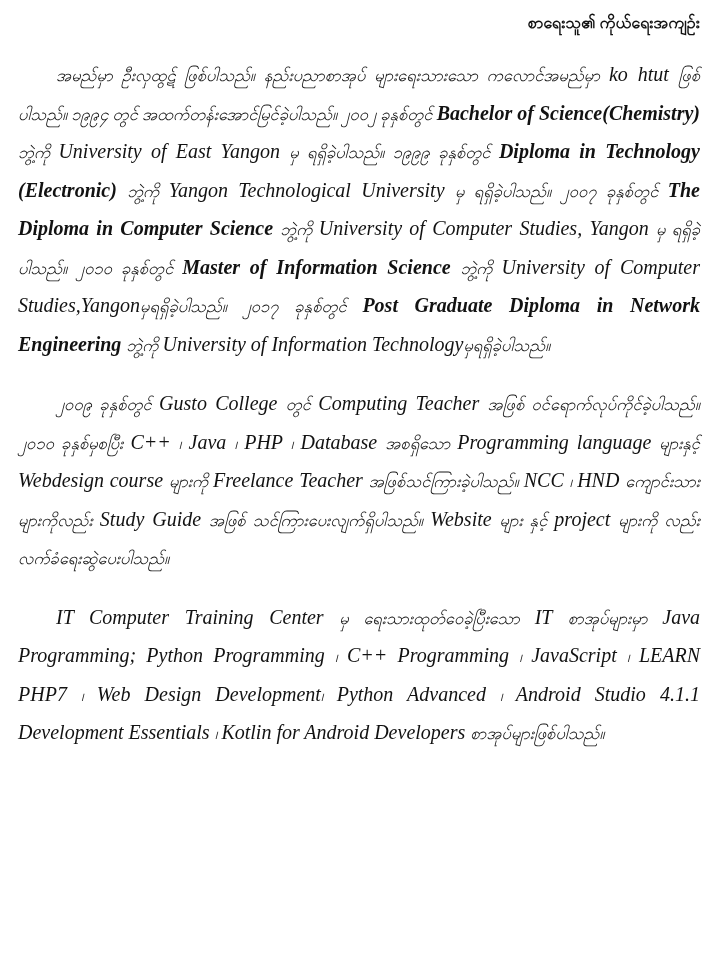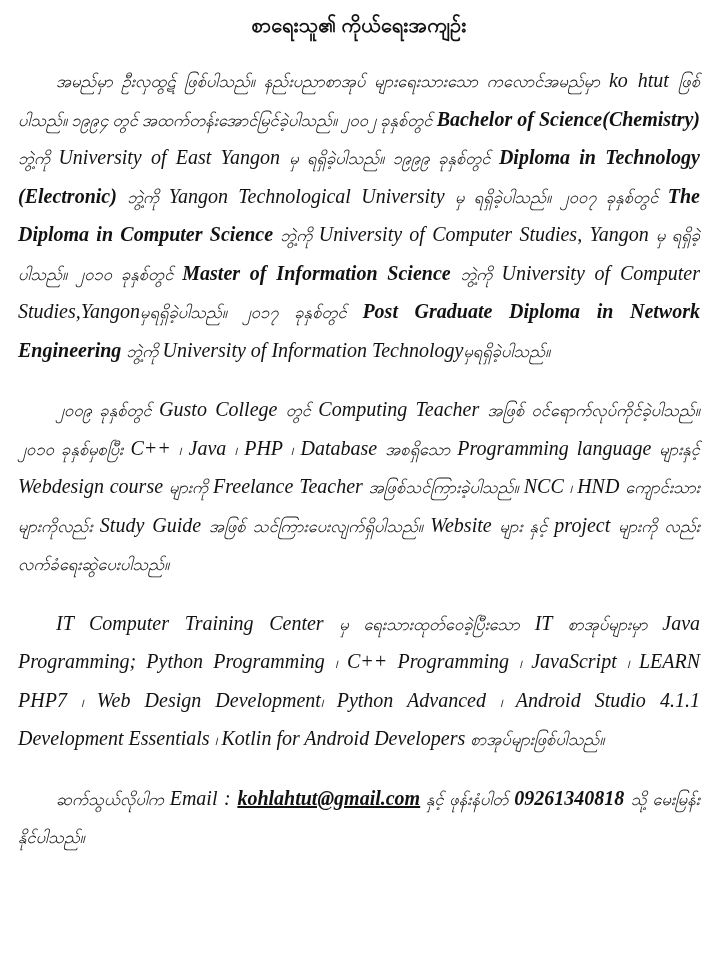--- a/index.html
+++ b/index.html
@@ -13,22 +13,22 @@
     height: 955px;
     margin: 0 auto;
     background: #ffffff;
     box-sizing: border-box;
     padding: 10px 20px 0 18px;
     font-family: "Liberation Serif", "DejaVu Serif", serif;
     color: #121212;
     overflow: hidden;
   }
   .title {
-    text-align: center;
-    font-size: 20px;
+    text-align: right;
+    font-size: 16px;
     font-weight: 700;
     margin: 2px 0 20px 0;
     letter-spacing: 0.2px;
   }
   .para {
     font-size: 20px;
     line-height: 36.5px;
     text-align: justify;
     text-indent: 38px;
     margin: 0 0 21px 0;
@@ -49,14 +49,13 @@
 
 <div class="page">
   <h1 class="title">စာရေးသူ၏ ကိုယ်ရေးအကျဉ်း</h1>
 
   <p class="para"><span class="my">အမည်မှာ ဦးလှထွဋ် ဖြစ်ပါသည်။ နည်းပညာစာအုပ် များရေးသားသော ကလောင်အမည်မှာ </span><span>ko htut </span><span class="my">ဖြစ်ပါသည်။ ၁၉၉၄ တွင် အထက်တန်းအောင်မြင်ခဲ့ပါသည်။ ၂၀၀၂ ခုနှစ်တွင် </span><span class="b">Bachelor of Science(Chemistry) </span><span class="my">ဘွဲ့ကို </span><span>University of East Yangon </span><span class="my">မှ ရရှိခဲ့ပါသည်။ ၁၉၉၉ ခုနှစ်တွင် </span><span class="b">Diploma in Technology (Electronic) </span><span class="my">ဘွဲ့ကို </span><span>Yangon Technological University </span><span class="my">မှ ရရှိခဲ့ပါသည်။ ၂၀၀၇ ခုနှစ်တွင် </span><span class="b">The Diploma in Computer Science </span><span class="my">ဘွဲ့ကို </span><span>University of Computer Studies, Yangon </span><span class="my">မှ ရရှိခဲ့ပါသည်။ ၂၀၁၀ ခုနှစ်တွင် </span><span class="b">Master of Information Science </span><span class="my">ဘွဲ့ကို </span><span>University of Computer Studies,Yangon</span><span class="my">မှရရှိခဲ့ပါသည်။ ၂၀၁၇ ခုနှစ်တွင် </span><span class="b">Post Graduate Diploma in Network Engineering </span><span class="my">ဘွဲ့ကို </span><span>University of Information Technology</span><span class="my">မှရရှိခဲ့ပါသည်။</span></p>
 
   <p class="para"><span class="my">၂၀၀၉ ခုနှစ်တွင် </span><span>Gusto College </span><span class="my">တွင် </span><span>Computing Teacher </span><span class="my">အဖြစ် ဝင်ရောက်လုပ်ကိုင်ခဲ့ပါသည်။ ၂၀၁၀ ခုနှစ်မှစပြီး </span><span>C++ </span><span class="my">၊ </span><span>Java </span><span class="my">၊ </span><span>PHP </span><span class="my">၊ </span><span>Database </span><span class="my">အစရှိသော </span><span>Programming language </span><span class="my">များနှင့် </span><span>Webdesign course </span><span class="my">များကို </span><span>Freelance Teacher </span><span class="my">အဖြစ်သင်ကြားခဲ့ပါသည်။ </span><span>NCC </span><span class="my">၊ </span><span>HND </span><span class="my">ကျောင်းသားများကိုလည်း </span><span>Study Guide </span><span class="my">အဖြစ် သင်ကြားပေးလျက်ရှိပါသည်။ </span><span>Website </span><span class="my">များ နှင့် </span><span>project </span><span class="my">များကို လည်းလက်ခံရေးဆွဲပေးပါသည်။</span></p>
 
   <p class="para"><span>IT Computer Training Center </span><span class="my">မှ ရေးသားထုတ်ဝေခဲ့ပြီးသော </span><span>IT </span><span class="my">စာအုပ်များမှာ </span><span>Java Programming; Python Programming </span><span class="my">၊ </span><span>C++ Programming </span><span class="my">၊ </span><span>JavaScript </span><span class="my">၊ </span><span>LEARN PHP7 </span><span class="my">၊ </span><span>Web Design Development</span><span class="my">၊ </span><span>Python Advanced </span><span class="my">၊ </span><span>Android Studio 4.1.1 Development Essentials </span><span class="my">၊ </span><span>Kotlin for Android Developers </span><span class="my">စာအုပ်များဖြစ်ပါသည်။</span></p>
 
-  <p class="para"><span class="my">ဆက်သွယ်လိုပါက </span><span>Email : </span><span class="b u">kohlahtut@gmail.com</span><span class="my"> နှင့် ဖုန်းနံပါတ် </span><span class="b">09261340818 </span><span class="my">သို့ မေးမြန်းနိုင်ပါသည်။</span></p>
 </div>
 
 </body></html>

